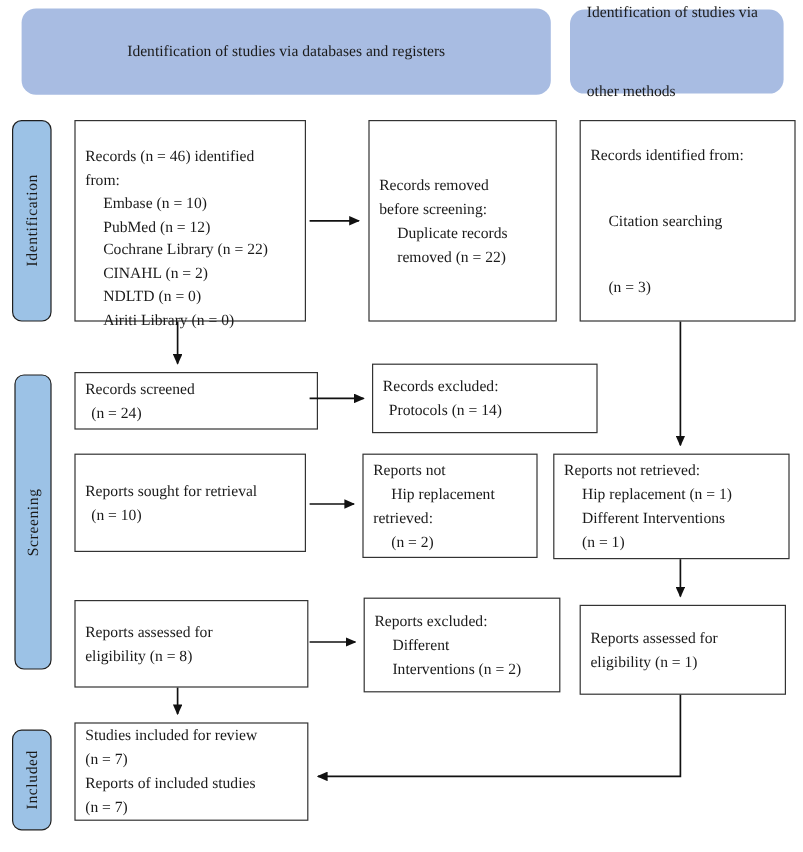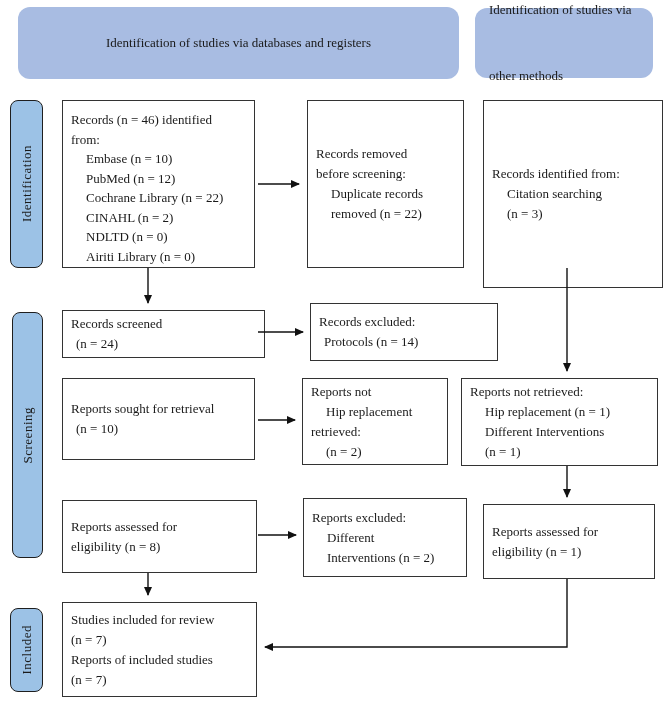--- a/index.html
+++ b/index.html
@@ -23,21 +23,21 @@
   }
   .vtext{writing-mode:vertical-rl;transform:rotate(180deg);letter-spacing:.5px;}
   .box{
     position:absolute;background:#fff;border:1.6px solid var(--box-border,#333333);
     display:flex;flex-direction:column;justify-content:center;
     padding:3px 5px 3px 8px;box-sizing:border-box;
   }
   .ln{line-height:20px;white-space:nowrap;}
   .ind{padding-left:15px;}
   .ind-sm{padding-left:5px;}
-  .box-records{justify-content:flex-start;padding-top:9px;}
+  .box-records{justify-content:flex-start;padding-top:19px;}
   .box-records .ln{line-height:19.5px;}
   svg.arrows{position:absolute;left:0;top:0;width:669px;height:710px;pointer-events:none;}
 </style>
 </head>
 <body>
 
 <div class="canvas">
 
   <div class="header header1" style="left:18px;top:7px;width:441px;height:72px;">
     <div class="hln">Identification of studies via databases and registers</div>
@@ -68,21 +68,21 @@
     <div class="ln ind">Airiti Library (n = 0)</div>
   </div>
 
   <div class="box" style="left:307px;top:100px;width:157px;height:168px;">
     <div class="ln">Records removed</div>
     <div class="ln">before screening:</div>
     <div class="ln ind">Duplicate records</div>
     <div class="ln ind">removed (n = 22)</div>
   </div>
 
-  <div class="box" style="left:483px;top:100px;width:180px;height:188px;">
+  <div class="box" style="left:483px;top:100px;width:180px;height:168px;gap:35px;">
     <div class="ln">Records identified from:</div>
     <div class="ln ind">Citation searching</div>
     <div class="ln ind">(n = 3)</div>
   </div>
 
   <div class="box" style="left:62px;top:310px;width:203px;height:48px;">
     <div class="ln">Records screened</div>
     <div class="ln ind-sm">(n = 24)</div>
   </div>
 
@@ -119,21 +119,21 @@
     <div class="ln">Reports excluded:</div>
     <div class="ln ind">Different</div>
     <div class="ln ind">Interventions (n = 2)</div>
   </div>
 
   <div class="box" style="left:483px;top:504px;width:172px;height:75px;">
     <div class="ln">Reports assessed for</div>
     <div class="ln">eligibility (n = 1)</div>
   </div>
 
-  <div class="box" style="left:62px;top:602px;width:195px;height:95px;">
+  <div class="box" style="left:62px;top:602px;width:195px;height:82px;">
     <div class="ln">Studies included for review</div>
     <div class="ln">(n = 7)</div>
     <div class="ln">Reports of included studies</div>
     <div class="ln">(n = 7)</div>
   </div>
 
   <svg class="arrows" viewBox="0 0 669 710">
     <defs>
       <marker id="ah" markerWidth="9" markerHeight="8" refX="8" refY="4" orient="auto" markerUnits="userSpaceOnUse">
         <path d="M0,0 L9,4 L0,8 Z" fill="#111111"></path>

